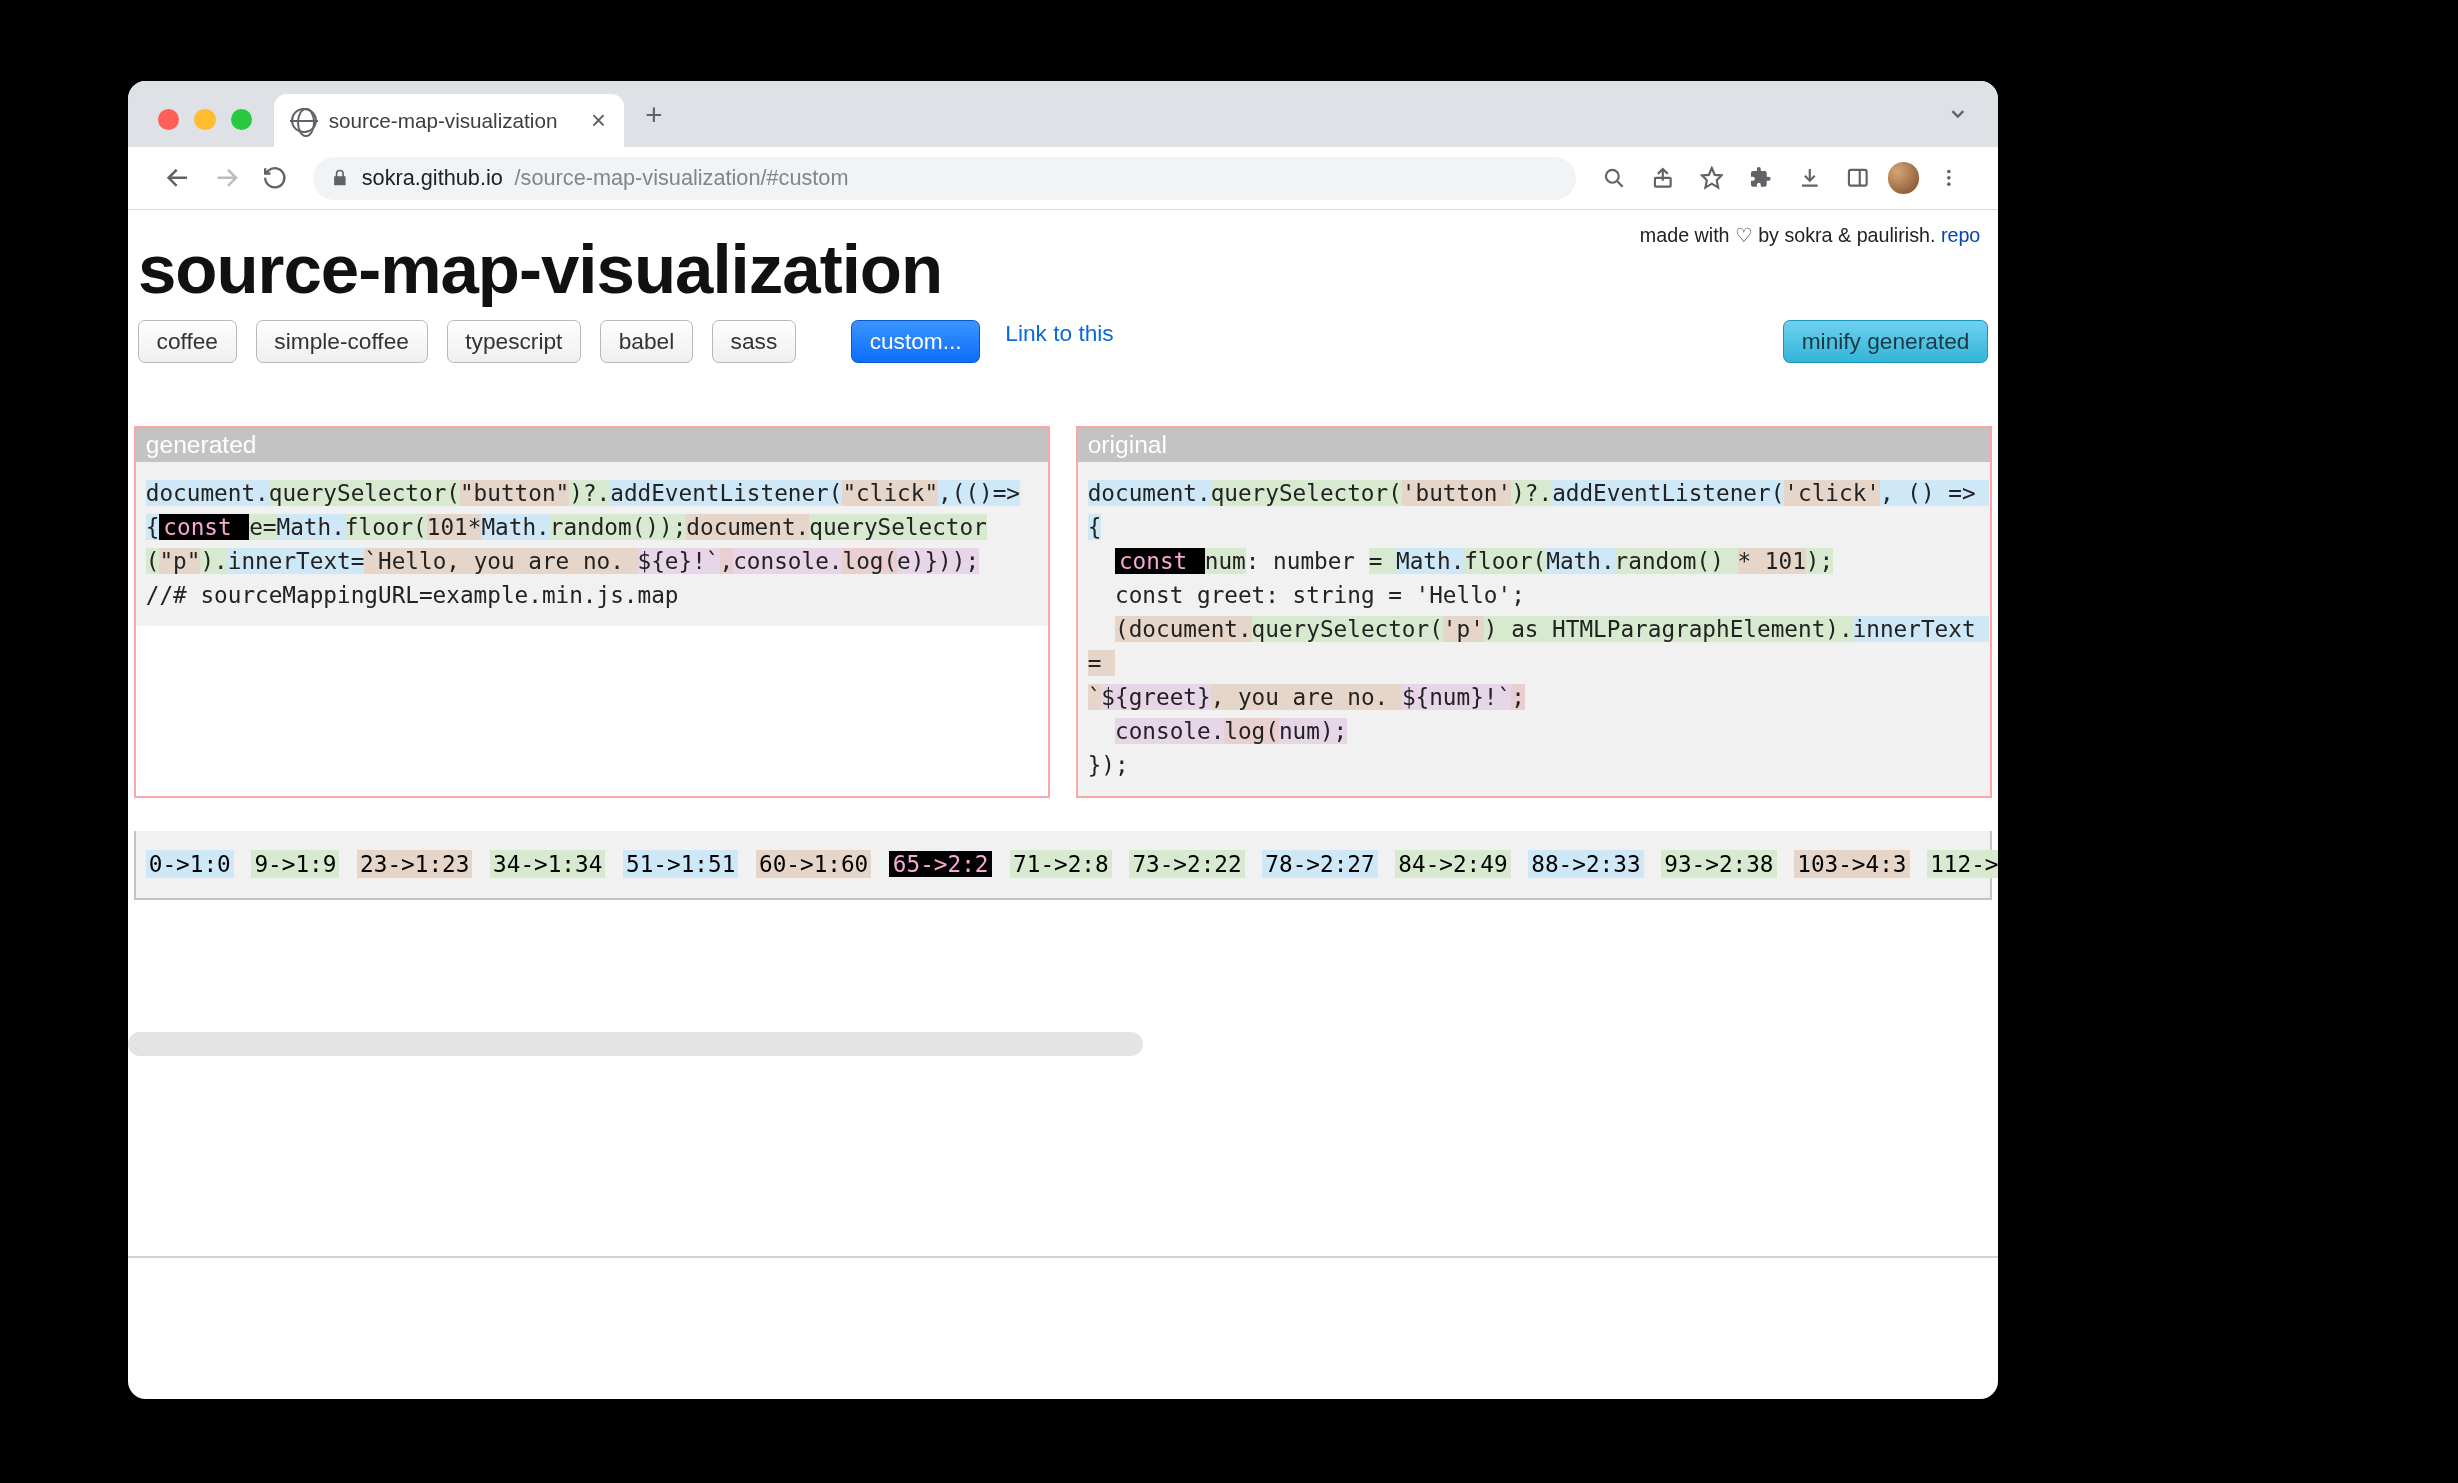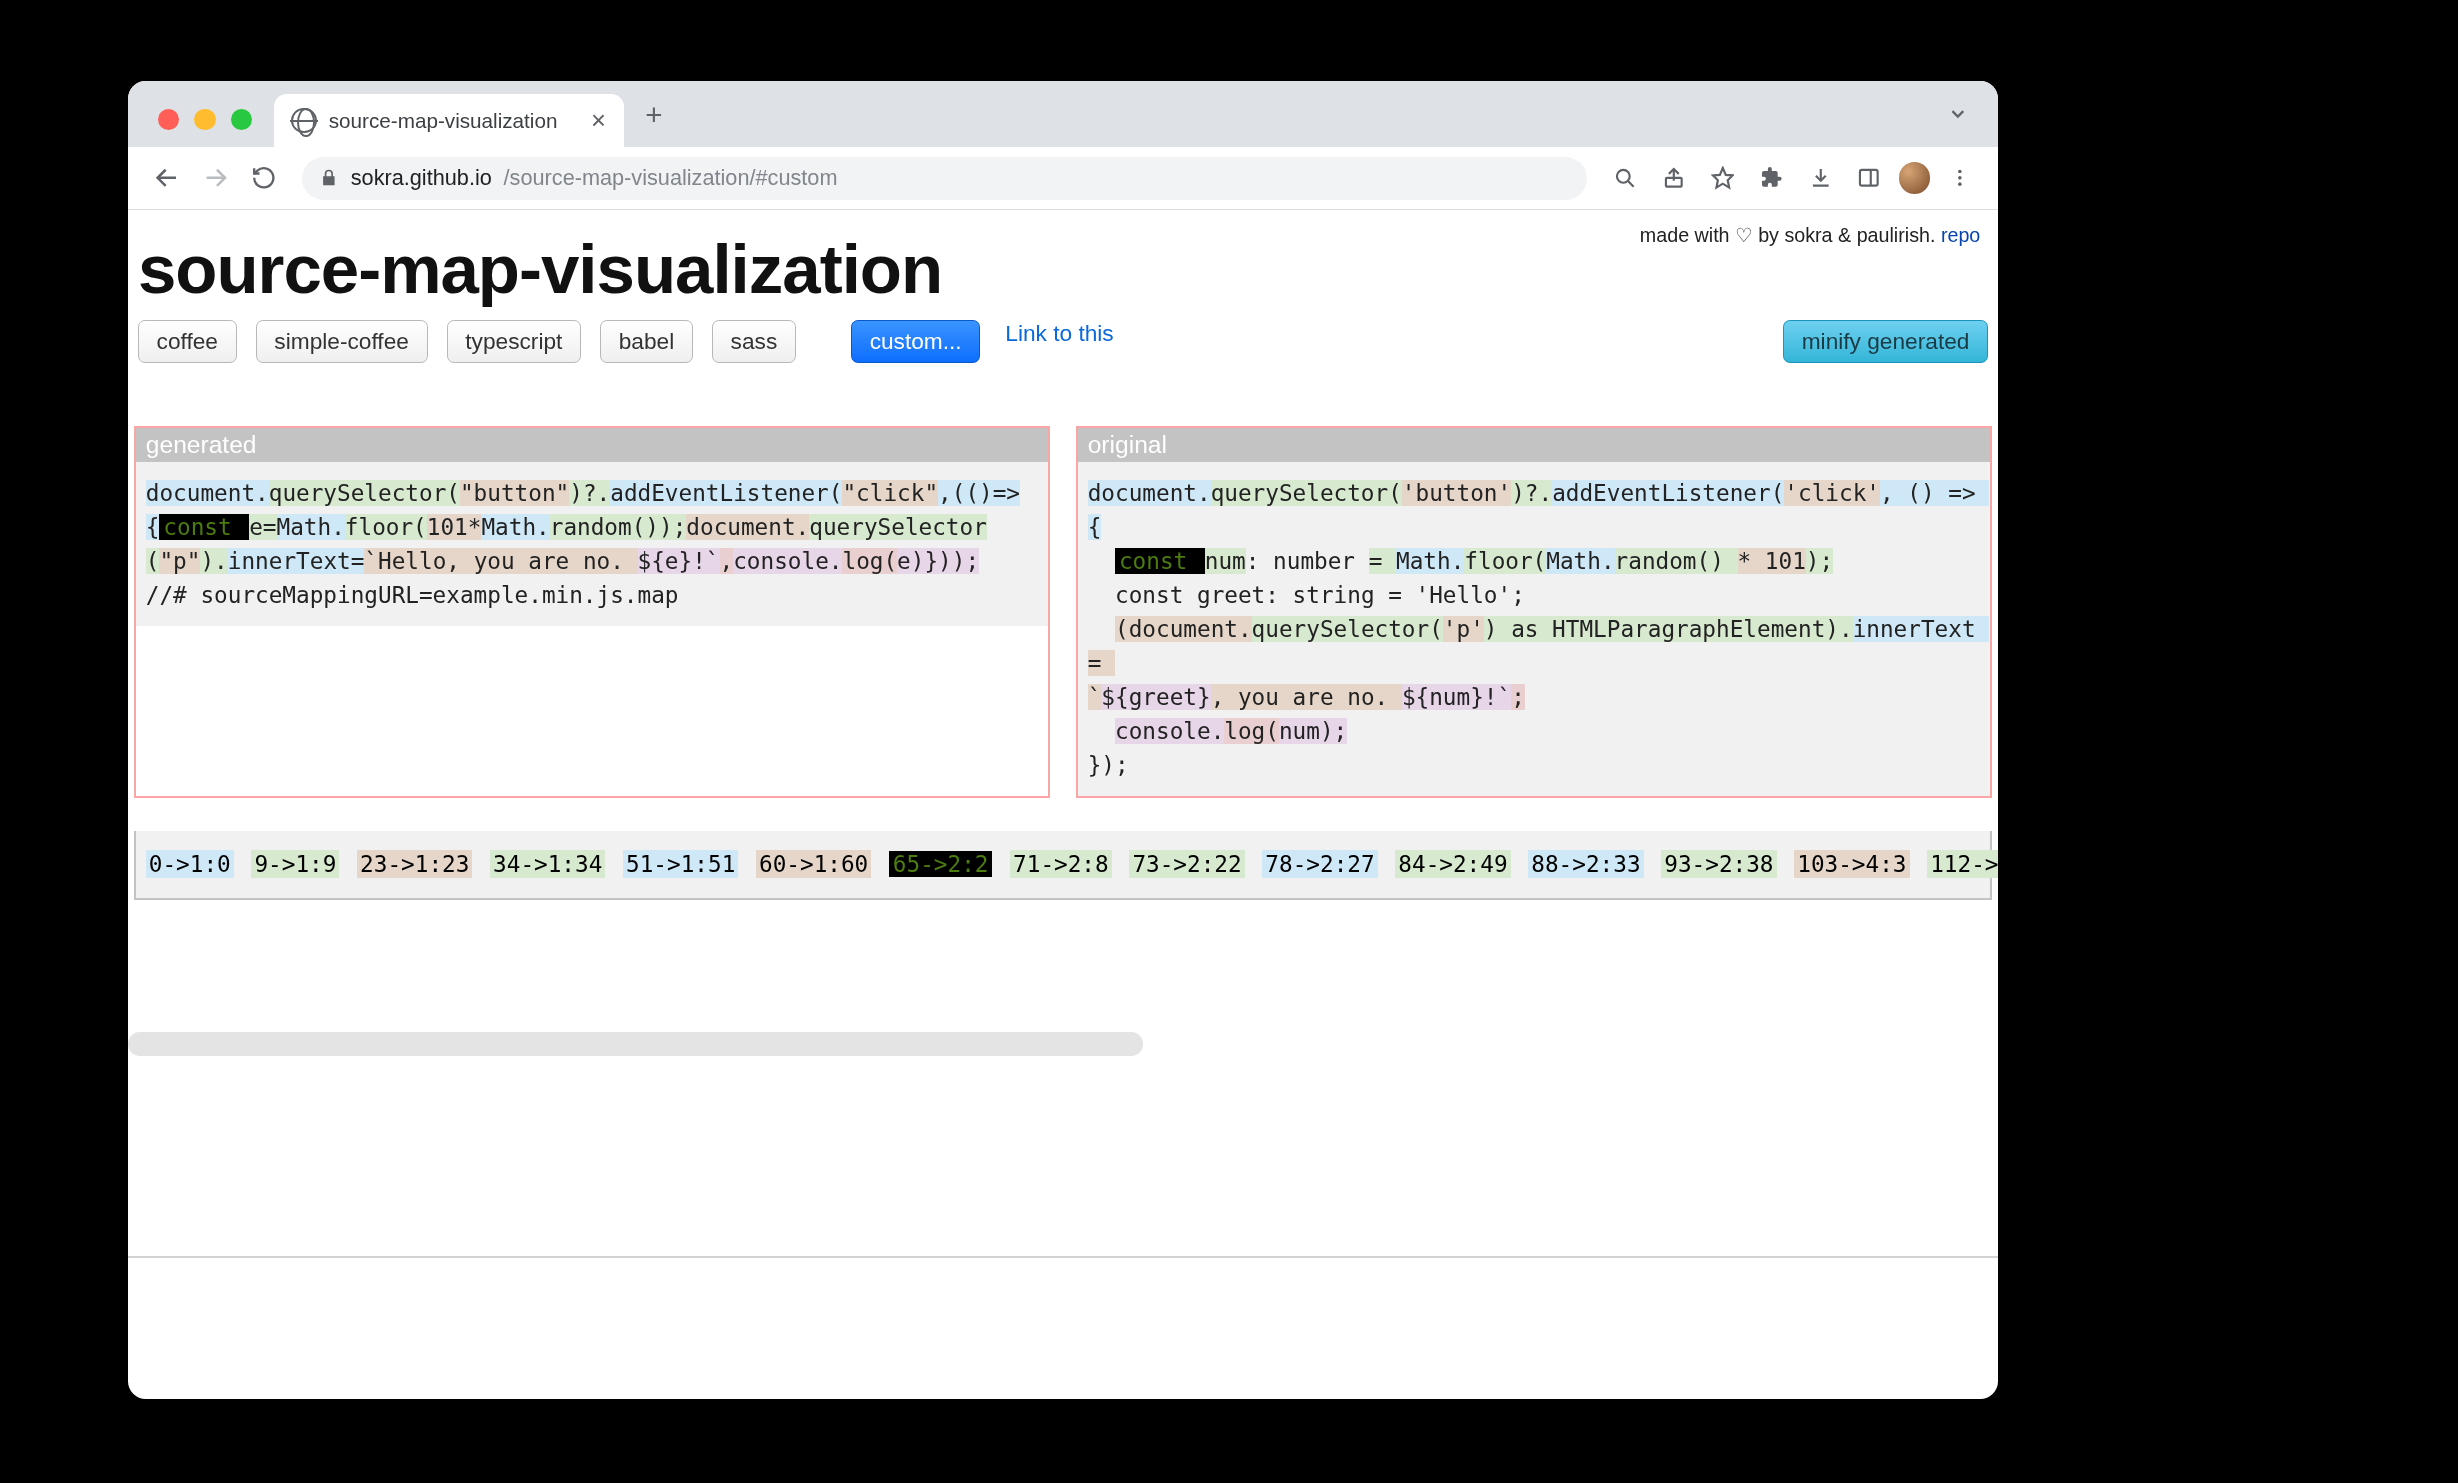--- a/index.html
+++ b/index.html
@@ -22,21 +22,21 @@
   .tab .fav{ width:25.6px; height:25.6px; border:2.5px solid #5f6368; border-radius:50%; position:relative; flex:none;}
   .tab .fav::before, .tab .fav::after{content:"";position:absolute;background:#5f6368;}
   .tab .fav::before{left:-3px;right:-3px;top:9.9px;height:2.5px;}
   .tab .fav::after{width:13.8px;height:25.6px;left:3.9px;top:-2px;border:2.5px solid #5f6368;border-radius:50%;background:none;}
   .tab .title{font-size:20.7px;color:#3c4043;white-space:nowrap;overflow:hidden;text-overflow:ellipsis;}
   .tab .x{font-size:25.6px;color:#5f6368;margin-left:21.7px;line-height:1;}
   .newtab{margin-left:21.7px; margin-bottom:14.8px; font-size:29.6px;color:#5f6368;}
   .tabstrip .dd{position:absolute;right:29.6px;top:21.7px;color:#5f6368;font-size:21.7px;}
 
   
-  .toolbar{height:63px;background:#fff;border-bottom:1px solid #d8dbe0;display:flex;align-items:center;padding:0 19px;gap:9.9px;}
+  .toolbar{height:63px;background:#fff;border-bottom:1px solid #d8dbe0;display:flex;align-items:center;padding:0 30px;gap:9.9px;}
   .ticon{width:39px;height:39px;display:flex;align-items:center;justify-content:center;color:#5f6368;border-radius:50%;}
   .ticon.disabled{color:#b9bcc0;}
   .omnibox{flex:1;height:43px;background:#f1f3f4;border-radius:21.7px;display:flex;align-items:center;padding:0 17.7px;gap:11.8px;font-size:21.7px;color:#202124;margin:0 7.9px;}
   .omnibox .lock{color:#5f6368;}
   .omnibox .dim{color:#80868b;}
   .avatar{width:31.5px;height:31.5px;border-radius:50%;background:radial-gradient(circle at 30% 30%,#d7a574,#7a4a2a);flex:none;}
 
   
   .page{position:absolute;left:0;right:0;top:129px;bottom:0;overflow:hidden;}
   .credit{position:absolute;top:13.8px;right:17.7px;font-size:19.7px;color:#222;}
@@ -61,21 +61,21 @@
   .mappings .hdr{background:#c3c3c3;color:#fff;font-size:24.6px;padding:3px 9.9px;}
   .mappings .body{background:#f1f1f1;padding:13.8px 9.9px;font-family:Menlo,Consolas,monospace;font-size:22.7px;line-height:1.72;border:2px solid #c3c3c3;border-top:none;}
   .mp{display:inline;padding:1px 3px;margin-right:17.7px;white-space:nowrap;}
 
   
   .c0{background:#cfe8f7;}
   .c1{background:#d7e9cf;}
   .c2{background:#e6d6c9;}
   .c3{background:#e7d5e8;}
   .c4{background:#e9cfcf;}
-  .sel{background:#000;color:#4d7c0f;padding:0 3.9px;}
+  .sel{background:#000;color:#f9a8d4;padding:0 3.9px;}
   .plain{background:transparent;}
 
   .footerline{position:absolute;left:0;right:0;top:1046px;height:2px;background:#d2d2d2;}
 
   svg{display:block;}
 </style>
 </head>
 <body>
 
 <div class="stage">

